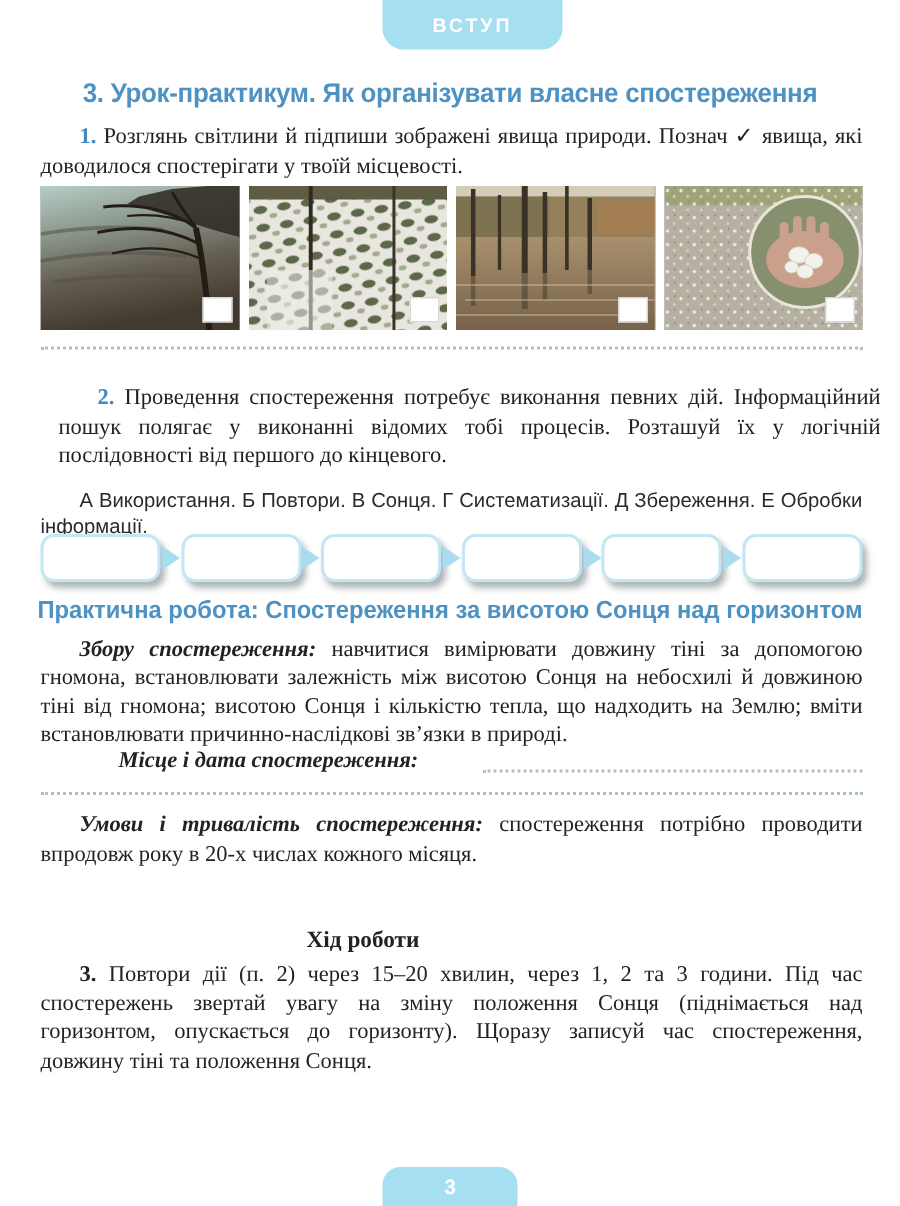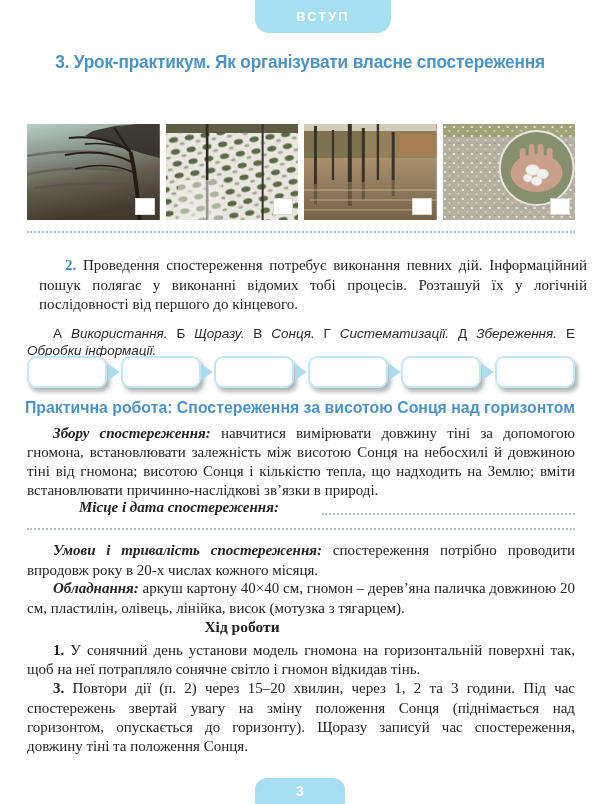--- a/index.html
+++ b/index.html
@@ -3,21 +3,21 @@
 <meta charset="utf-8">
 <style>
   html,body{margin:0;padding:0;background:#e9e9e9;}
   .page{
     position:relative;width:600px;height:804px;margin:0 auto;
     background:#ffffff;overflow:hidden;
     font-family:"Liberation Serif",serif;color:#222222;
   }
   
   .tab-top{
-    position:absolute;top:0;left:255px;width:136px;height:33px;
+    position:absolute;top:0;left:255px;width:120px;height:33px;
     background:#a7dff2;border-radius:0 0 14px 14px;
     display:flex;align-items:center;justify-content:center;
   }
   .tab-top span{
     font-family:"Liberation Sans",sans-serif;font-size:13px;font-weight:bold;
     color:#ffffff;letter-spacing:2px;
   }
   
   .lesson-title{
     position:absolute;top:52px;left:0;width:600px;text-align:center;
@@ -40,21 +40,21 @@
   }
   
   .dots{border-bottom:2px dotted #aebfca;height:0;}
   .dotline-full{position:absolute;left:27px;width:548px;}
   
   .options{
     position:absolute;top:311px;left:27px;width:548px;
     font-family:"Liberation Sans",sans-serif;font-size:13.5px;line-height:17.5px;
     text-align:justify;text-indent:26px;color:#2a2a2a;
   }
-  .options .opt-label{font-style:italic;}
+  .options .opt-label{}
   .options .opt-letter{font-style:normal;}
   
   .flow{
     position:absolute;top:352px;left:27px;width:548px;height:40px;
     display:flex;align-items:center;justify-content:space-between;
   }
   .fbox{
     width:76px;height:28px;background:#ffffff;
     border:2px solid #c4e6f3;border-radius:9px;
     box-shadow:3px 4px 4px rgba(80,90,96,0.45);
@@ -100,20 +100,22 @@
 <body>
 
 <div class="page">
 
   <div class="tab-top">
     <span>ВСТУП</span>
   </div>
 
   <div class="lesson-title">3. Урок-практикум. Як організувати власне спостереження</div>
 
+  <p class="para" style="top:82px;margin:0;"><span class="num-blue">1.</span>
+     <span>Розглянь світлини й підпиши зображені явища природи. Познач ✓ явища, які доводилося спостерігати у твоїй місцевості.</span></p>
 
   <div class="photos">
 
     <div class="photo">
       <svg viewBox="0 0 133 96" preserveAspectRatio="none">
         <defs>
           <linearGradient id="p1g" x1="0" y1="0" x2="0.25" y2="1">
             <stop offset="0" stop-color="#b7cdc6"></stop>
               <stop offset="0.35" stop-color="#8a958a"></stop>
             <stop offset="0.65" stop-color="#655f52"></stop>
@@ -223,21 +225,21 @@
       <div class="cb"></div>
     </div>
   </div>
 
   <div class="dots dotline-full" style="top:231px;"></div>
 
   <p class="para" style="top:244px;margin:12px;"><span class="num-blue">2.</span>
      <span>Проведення спостереження потребує виконання певних дій. Інформаційний пошук полягає у виконанні відомих тобі процесів. Розташуй їх у логічній послідовності від першого до кінцевого.</span></p>
 
   <p class="options"><span class="opt-letter">А</span> <span class="opt-label">Використання.</span>
-    <span class="opt-letter">Б</span> <span class="opt-label">Щоразу.</span>
+    <span class="opt-letter">Б</span> <span class="opt-label">Повтори.</span>
     <span class="opt-letter">В</span> <span class="opt-label">Сонця.</span>
     <span class="opt-letter">Г</span> <span class="opt-label">Систематизації.</span>
     <span class="opt-letter">Д</span> <span class="opt-label">Збереження.</span>
     <span class="opt-letter">Е</span> <span class="opt-label">Обробки інформації.</span></p>
 
   <div class="flow">
     <div class="fbox"></div>
     <div class="farrow"></div>
     <div class="fbox"></div>
     <div class="farrow"></div>
@@ -257,27 +259,23 @@
 
   <div class="place-row">
     <span class="lbl">Місце і дата спостереження:</span>
     <div class="dots"></div>
   </div>
   <div class="dots dotline-full" style="top:528px;"></div>
 
   <p class="para" style="top:541px;margin:0;"><span class="lbl">Умови і тривалість спостереження:</span>
      <span>спостереження потрібно проводити впродовж року в 20-х числах кожного місяця.</span></p>
 
-  <p class="para" style="top:579px;margin:0;"><span class="lbl">Обладнання:</span>
-     <span>аркуш картону 40×40 см, гномон – дерев’яна паличка довжиною 20 см, пластилін, олівець, лінійка, висок (мотузка з тягарцем).</span></p>
 
   <div class="steps-header">Хід роботи</div>
   <div class="steps">
-    <p><span class="stepnum">1.</span>
-      <span>У сонячний день установи модель гномона на горизонтальній поверхні так, щоб на неї потрапляло сонячне світло і гномон відкидав тінь.</span></p>
     <p><span class="stepnum">3.</span>
       <span>Повтори дії (п. 2) через 15–20 хвилин, через 1, 2 та 3 години. Під час спостережень звертай увагу на зміну положення Сонця (піднімається над горизонтом, опускається до горизонту). Щоразу записуй час спостереження, довжину тіні та положення Сонця.</span></p>
   </div>
 
   <div class="tab-bottom">
     <span>3</span>
   </div>
 
 </div>
 

